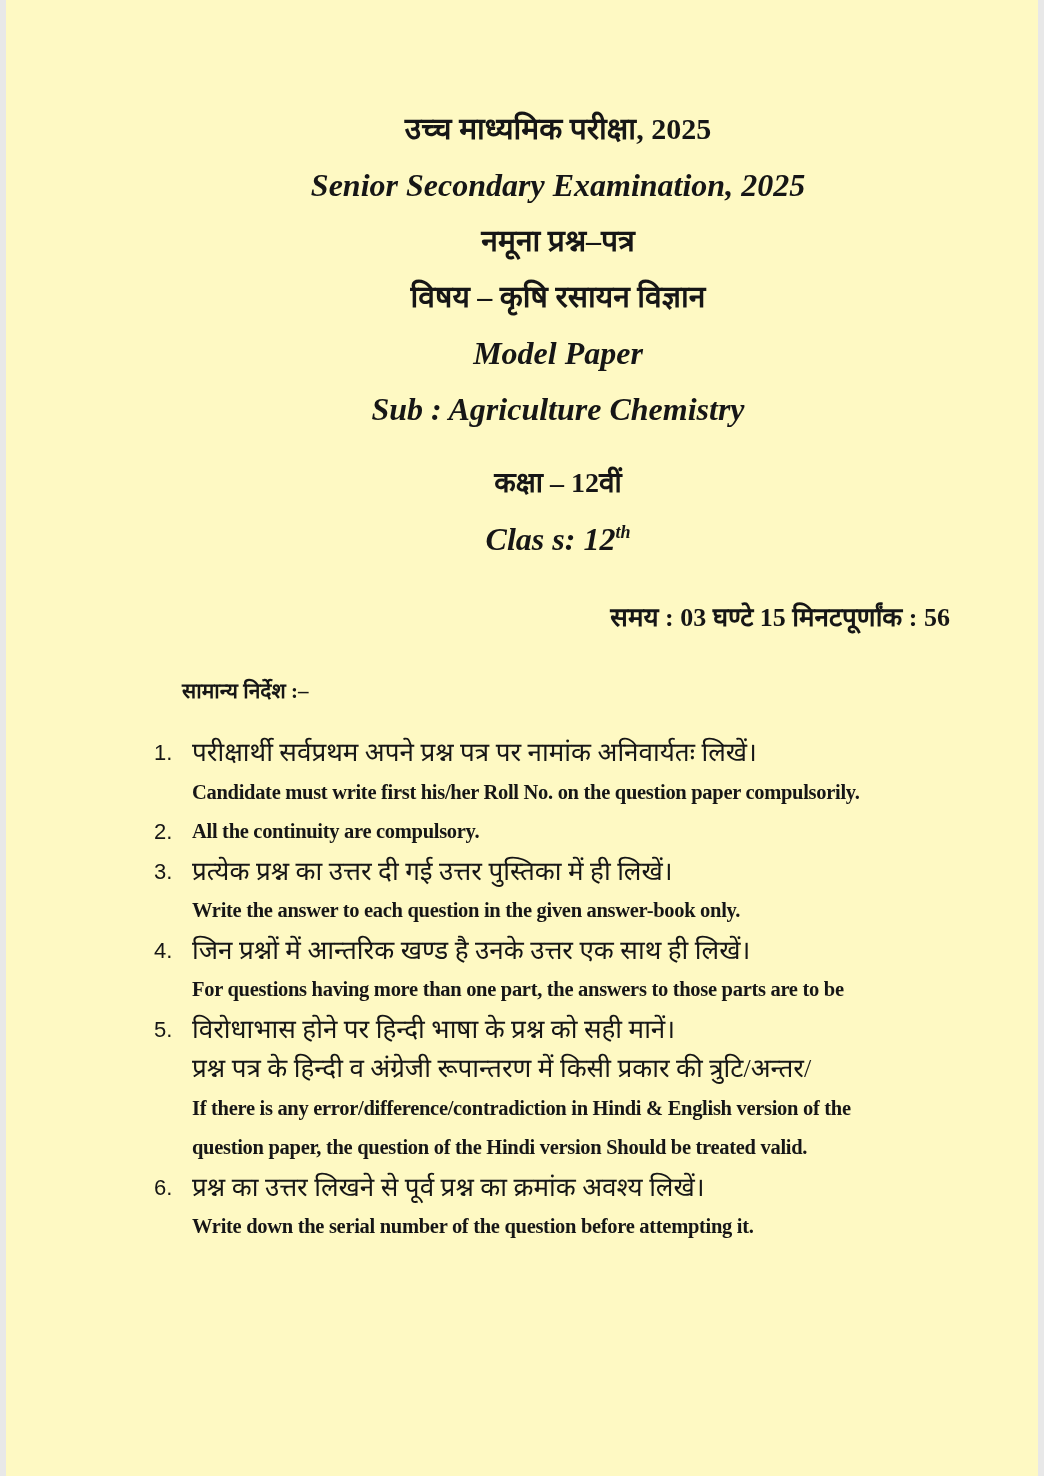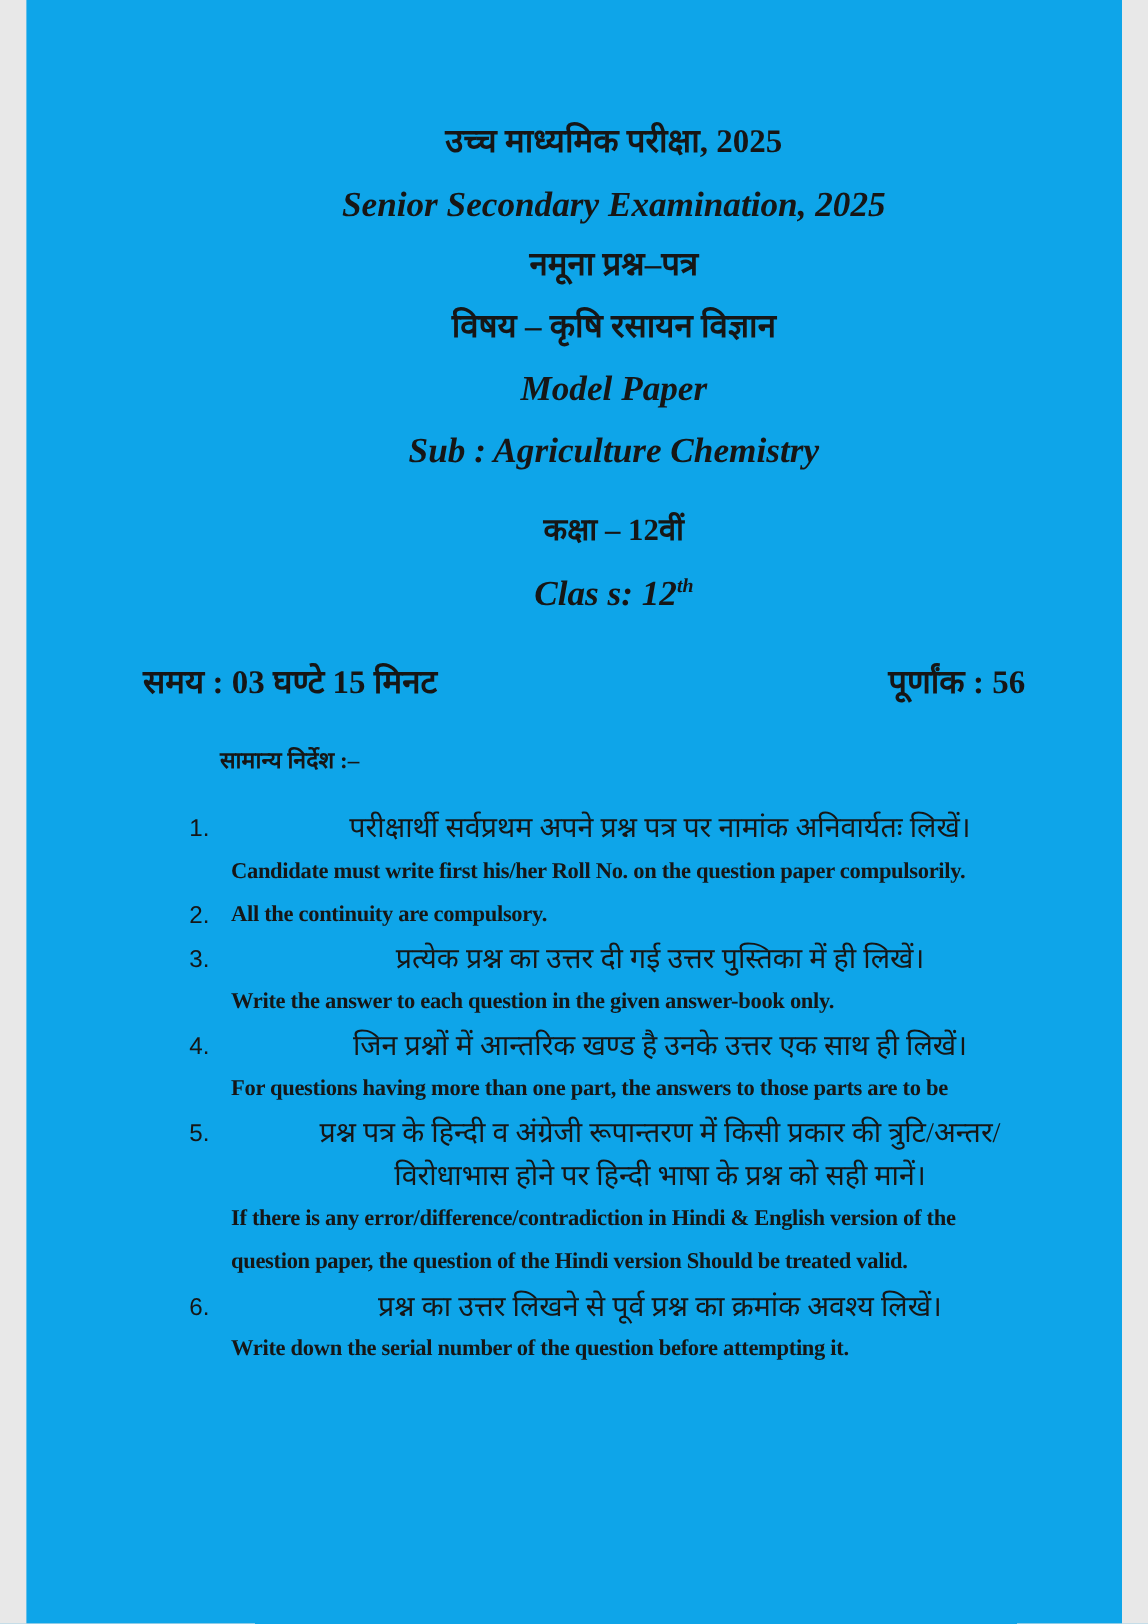--- a/index.html
+++ b/index.html
@@ -2,28 +2,27 @@
 <html lang="hi"><head>
 <meta charset="utf-8">
 <style>
   html, body {
     margin: 0;
     padding: 0;
     background: #e8e8e8;
   }
   .page {
     position: relative;
-    width: 952px;
+    width: 1032px;
     height: 1476px;
     margin: 0 auto;
-    background: #0ea5e9;
+    background: #fef9c3;
     color: #161616;
     overflow: hidden;
     font-family: "Liberation Serif", serif;
-    padding-left: 44px;
   }
 
   
   .header {
     position: absolute;
     top: 112px;
     left: 0;
     right: 0;
     padding-left: 72px; 
     text-align: center;
@@ -50,24 +49,24 @@
   }
   .h-class-hi { font-size: 28px; margin-top: 40px; }
 
   
   .meta-row {
     position: absolute;
     top: 598px;
     left: 106px;
     right: 88px;
     display: flex;
-    justify-content: space-between;
+    justify-content: flex-end;
     align-items: baseline;
     font-weight: 700;
-    font-size: 30px;
+    font-size: 26px;
     white-space: nowrap;
   }
 
   
   .inst-heading {
     position: absolute;
     top: 676px;
     left: 176px;
     font-size: 21px;
     font-weight: 700;
@@ -93,21 +92,20 @@
     font-family: "Liberation Sans", sans-serif;
   }
   .line {
     line-height: 39.5px;
     white-space: nowrap;
   }
   .line-hi {
     font-size: 26px;
     font-weight: 400;
     font-family: "Liberation Serif", serif;
-    text-align: center;
   }
   .line-en {
     font-size: 20.5px;
     font-weight: 700;
     letter-spacing: -0.3px;
     font-family: Liberation Serif, serif;
   }
 </style>
 </head>
 <body>
@@ -152,22 +150,22 @@
     </div>
 
     <div class="inst-item">
       <span class="inst-num">4.</span>
       <div class="line line-hi">जिन प्रश्नों में आन्तरिक खण्ड है उनके उत्तर एक साथ ही लिखें।</div>
       <div class="line line-en">For questions having more than one part, the answers to those parts are to be</div>
     </div>
 
     <div class="inst-item">
       <span class="inst-num">5.</span>
+      <div class="line line-hi">विरोधाभास होने पर हिन्दी भाषा के प्रश्न को सही मानें।</div>
       <div class="line line-hi">प्रश्न पत्र के हिन्दी व अंग्रेजी रूपान्तरण में किसी प्रकार की त्रुटि/अन्तर/</div>
-      <div class="line line-hi">विरोधाभास होने पर हिन्दी भाषा के प्रश्न को सही मानें।</div>
       <div class="line line-en">If there is any error/difference/contradiction in Hindi &amp; English version of the</div>
       <div class="line line-en">question paper, the question of the Hindi version Should be treated valid.</div>
     </div>
 
     <div class="inst-item">
       <span class="inst-num">6.</span>
       <div class="line line-hi">प्रश्न का उत्तर लिखने से पूर्व प्रश्न का क्रमांक अवश्य लिखें।</div>
       <div class="line line-en">Write down the serial number of the question before attempting it.</div>
     </div>
 

